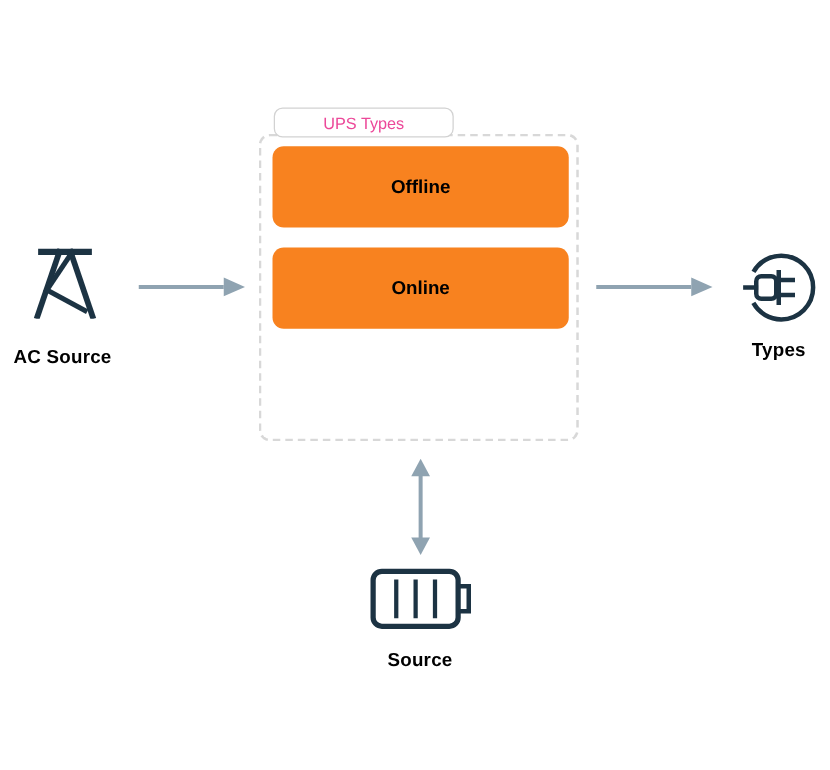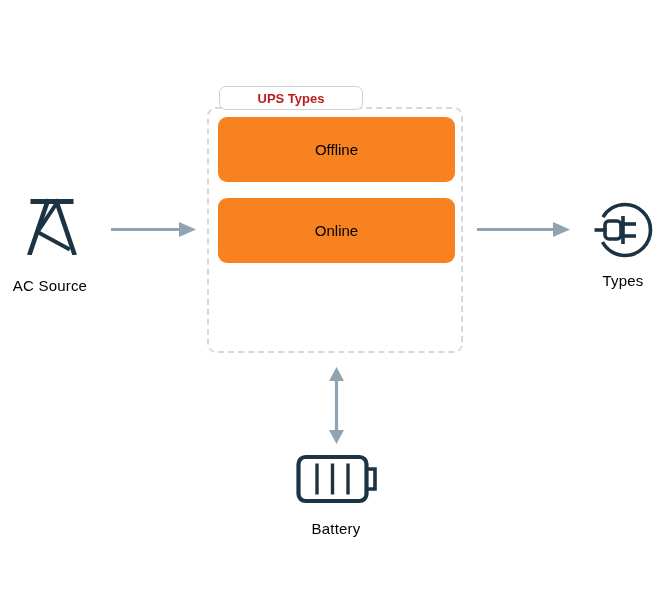--- a/index.html
+++ b/index.html
@@ -8,21 +8,21 @@
     width:664px;height:616px;
     background:#ffffff;
     font-family:"Liberation Sans", sans-serif;
     overflow:hidden;
   }
   .abs{position:absolute;}
   .node-label{
     position:absolute;
     text-align:center;
     font-size:15px;
-    font-weight:normal;
+    font-weight:bold;
     color:#000000;
     letter-spacing:0.2px;
   }
   
   .group-box{
     position:absolute;
     left:207px;top:107px;
     width:252px;height:242px;
     border:2px dashed #d8d8d8;
     border-radius:9px;
@@ -33,34 +33,34 @@
     left:219px;top:86px;
     width:142px;height:22px;
     background:#ffffff;
     border:1.5px solid #d2d2d2;
     border-radius:7px;
     z-index:2;
     display:flex;align-items:center;justify-content:center;
   }
   .group-tab span{
     font-size:13px;
-    font-weight:bold;
-    color:#b91c1c;
+    font-weight:normal;
+    color:#ec4899;
   }
   .ups-box{
     position:absolute;
     left:9px;
     width:237px;height:65px;
     background:#f8821f;
     border-radius:9px;
     display:flex;align-items:center;justify-content:center;
   }
   .ups-box span{
     font-size:15px;
-    font-weight:normal;
+    font-weight:bold;
     color:#000000;
   }
   .ups-box.b0{top:8px;}
   .ups-box.b1{top:89px;}
   .ups-box.b2{top:169px;}
   svg{display:block;}
 </style>
 </head>
 <body>
 
@@ -113,15 +113,15 @@
     <polygon points="8.5,77 16,63 1,63" fill="#8fa3b1"></polygon>
   </svg>
 
   <svg class="abs" style="left:296px;top:454px;" width="84" height="50" viewBox="0 0 84 50" fill="none">
     <rect x="2.5" y="3" width="68" height="44" rx="7" stroke="#1c3343" stroke-width="4.2"></rect>
     <path d="M21 9.5 V40.5" stroke="#1c3343" stroke-width="3.4"></path>
     <path d="M36.5 9.5 V40.5" stroke="#1c3343" stroke-width="3.4"></path>
     <path d="M52 9.5 V40.5" stroke="#1c3343" stroke-width="3.4"></path>
     <path d="M70.5 15 H79 V35 H70.5" stroke="#1c3343" stroke-width="3.6"></path>
   </svg>
-  <div class="node-label" style="left:288px;top:520px;width:96px;">Battery</div>
+  <div class="node-label" style="left:288px;top:520px;width:96px;">Source</div>
 
 </div>
 
 </body></html>

